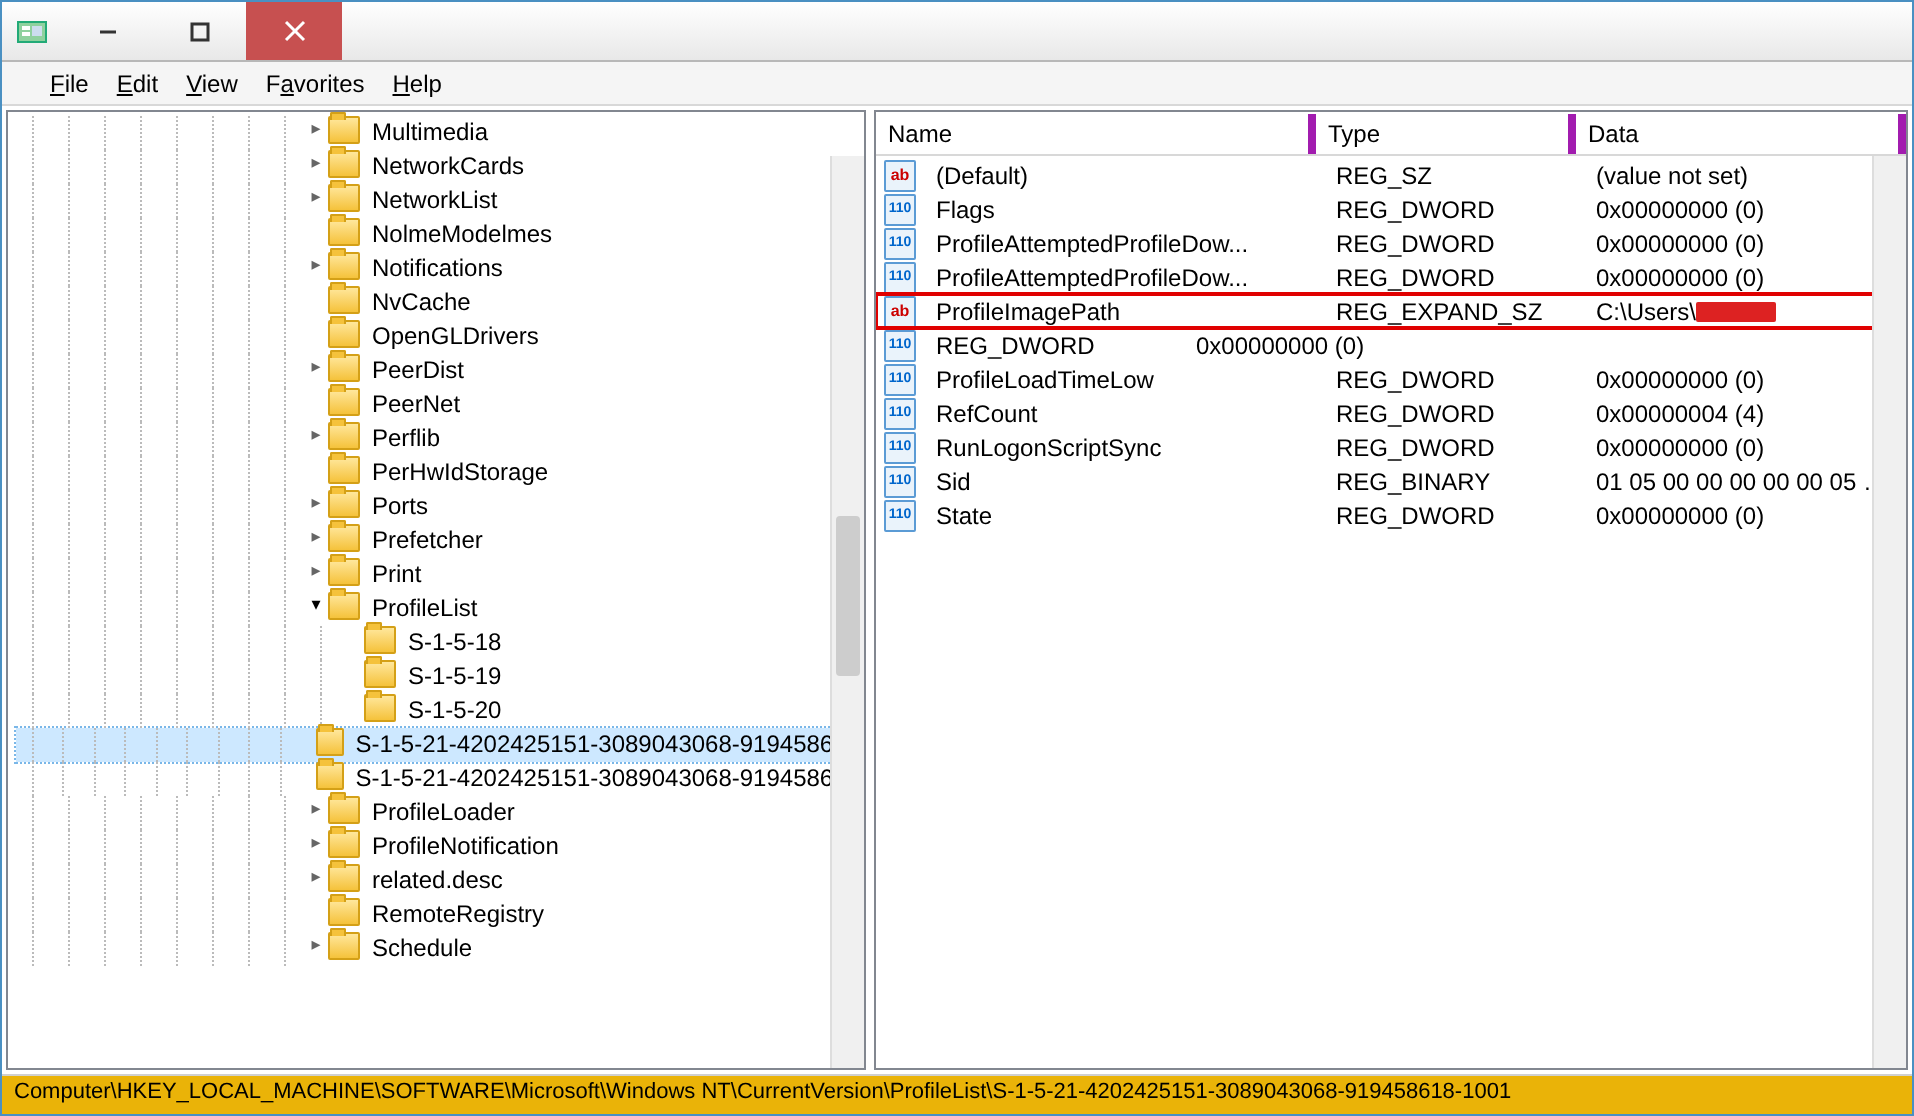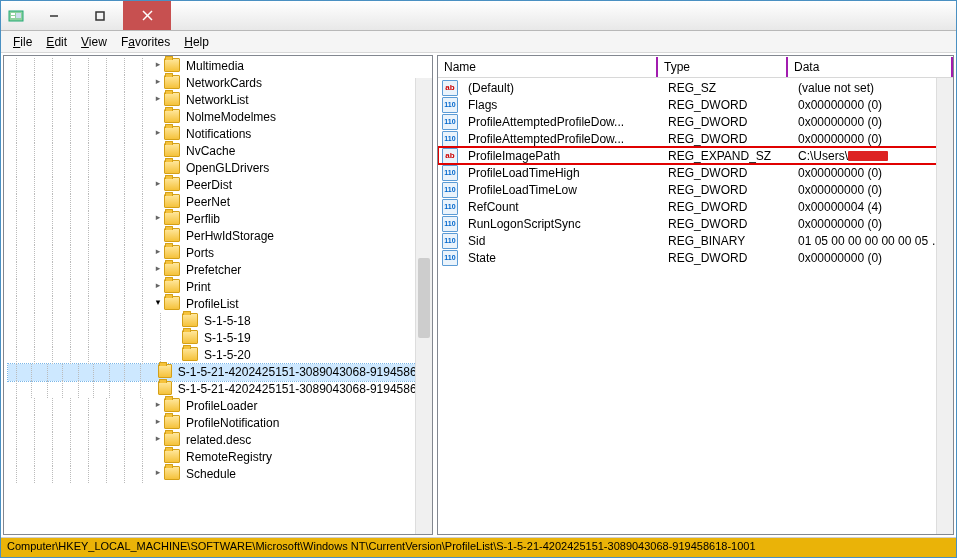--- a/index.html
+++ b/index.html
@@ -3,39 +3,39 @@
 <meta charset="utf-8">
 <style>
 * { box-sizing: border-box; margin: 0; padding: 0; font-family: "Segoe UI", Tahoma, sans-serif; font-size: 12px; }
 body { background: #fff; width: 957px; height: 558px; overflow: hidden; border: 1px solid #4a90c2; }
 .titlebar { height: 30px; background: linear-gradient(#fff,#e8e8e8); display: flex; align-items: center; border-bottom: 1px solid #b8b8b8; }
 .titlebar .icon { width: 30px; display:flex; align-items:center; justify-content:center;}
 .titlebar .title { flex:1; text-align:center; color:#333; }
 .winbtns { display:flex; height:100%; }
 .winbtn { width:46px; display:flex; align-items:center; justify-content:center; color:#333; }
 .winbtn.close { background:#c75050; color:#fff; width:48px;}
-.menubar { height:22px; display:flex; align-items:center; gap:2px; padding:0 6px; border-bottom:1px solid #d8d8d8; background:#f5f5f5;}
+.menubar { height:22px; display:flex; align-items:center; gap:2px; padding:0 18px; border-bottom:1px solid #d8d8d8; background:#f5f5f5;}
 .menuitem { padding:2px 6px; }
 .menuitem u{text-decoration:underline;}
 .content { display:flex; height:calc(100% - 30px - 22px - 20px); }
 .pane { border:1px solid #828790; margin:2px; background:#fff; position:relative; overflow:hidden;}
 .leftpane { width:430px; }
 .rightpane { flex:1; }
 .tree { padding:2px 0 2px 4px; white-space:nowrap; overflow:hidden;}
 .treerow { display:flex; height:17px; line-height:17px;}
 .indent { display:inline-block; width:18px; height:17px; position:relative;}
 .arrow { width:12px; height:12px; display:inline-flex; align-items:center; justify-content:center; color:#666; font-size:9px;}
 .arrow.expanded::before{content:"▾"; color:#000;}
 .arrow.collapsed::before{content:"▸"; color:#666;}
 .folder { width:16px; height:14px; background:linear-gradient(#ffe79c,#f5c23b); border:1px solid #d4a017; border-radius:1px; margin-right:4px; display:inline-block; position:relative;}
 .folder::before{content:""; position:absolute; top:-3px; left:0; width:6px; height:3px; background:#f5c23b; border:1px solid #d4a017; border-bottom:none; border-radius:1px 1px 0 0;}
 .treerow.selected { background:#cde8ff; outline:1px dotted #7ab7e8; }
 .treerow .label{padding:0 2px;}
 .valhead { display:flex; border-bottom:1px solid #d8d8d8; background:#fff; height:22px; align-items:center;}
-.valhead .col { padding:3px 6px; border-right:2px solid #a21caf;}
+.valhead .col { padding:3px 6px; border-right:4px solid #a21caf;}
 .col-name{width:220px;} .col-type{width:130px;} .col-data{flex:1;}
 .vallist{padding:1px 0;}
 .valrow{display:flex; height:17px; align-items:center; padding-left:4px;}
 .valrow.hl{outline:2px solid #e00000; outline-offset:-1px;}
 .valicon{width:16px;height:16px;margin-right:4px;display:inline-flex;align-items:center;justify-content:center;border:1px solid #5b9bd5;background:#eaf3fb;font-size:8px;font-weight:bold;border-radius:1px;}
 .valicon.sz{color:#c00;}
 .valicon.bin{color:#06c;font-size:7px;}
 .valrow .col{padding:0 6px; overflow:hidden; text-overflow:ellipsis; white-space:nowrap;}
 .redact{display:inline-block;width:40px;height:10px;background:#d22;border-radius:1px;vertical-align:middle;}
 .statusbar{height:20px;border-top:1px solid #d0d0d0;background:#eab308;padding:2px 6px;font-size:11px;white-space:nowrap;overflow:hidden;}
@@ -864,21 +864,20 @@
           <span class="col col-data">0x00000000 (0)</span>
         </div>
         <div class="valrow hl">
           <span class="valicon sz">ab</span>
           <span class="col col-name" style="width:200px">ProfileImagePath</span>
           <span class="col col-type">REG_EXPAND_SZ</span>
           <span class="col col-data">C:\Users\<span class="redact"></span></span>
         </div>
         <div class="valrow">
           <span class="valicon bin">110</span>
-          <span class="col col-name" style="width:200px">ProfileLoadTimeHigh</span>
           <span class="col col-type">REG_DWORD</span>
           <span class="col col-data">0x00000000 (0)</span>
         </div>
         <div class="valrow">
           <span class="valicon bin">110</span>
           <span class="col col-name" style="width:200px">ProfileLoadTimeLow</span>
           <span class="col col-type">REG_DWORD</span>
           <span class="col col-data">0x00000000 (0)</span>
         </div>
         <div class="valrow">

